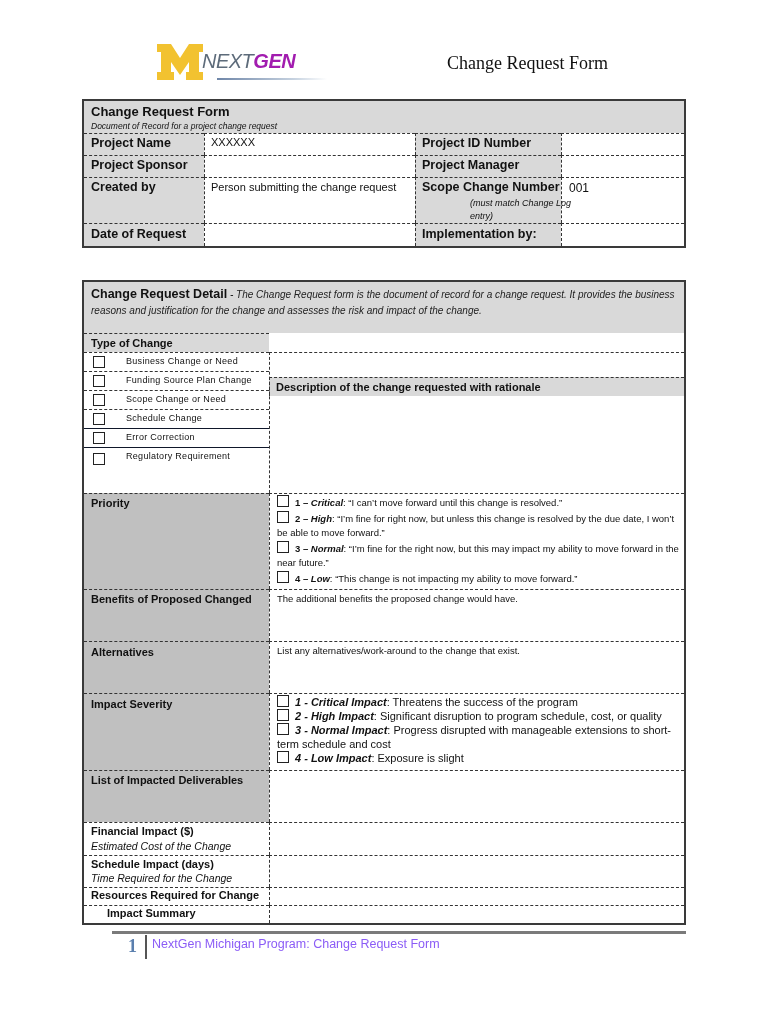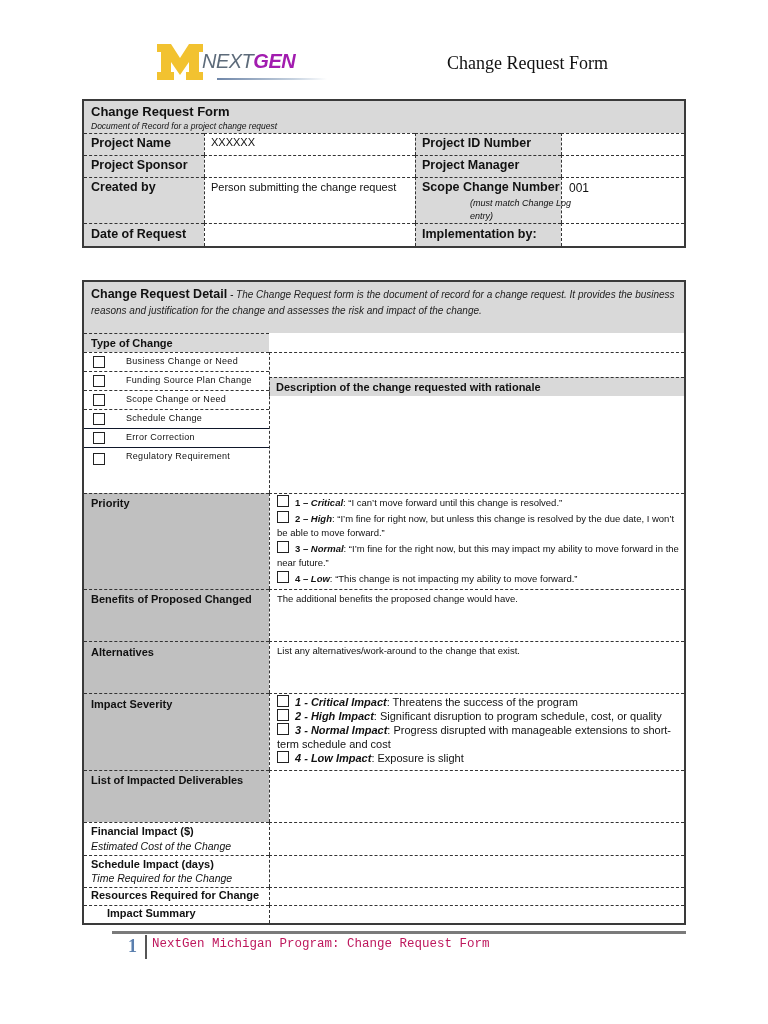--- a/index.html
+++ b/index.html
@@ -31,21 +31,21 @@
   .cb { display:inline-block; width:10px; height:10px; border:1px solid #222; background:#fff; vertical-align:-1px; margin-right:6px; }
   .cb-abs { position:absolute; width:10px; height:10px; border:1px solid #222; background:#fff; }
 
   .toc-text { position:absolute; left:124px; font-size:9px; letter-spacing:0.3px; color:#111; }
 
   .pri-line { font-size:9.5px; line-height:14.5px; color:#111; }
 
   .footer-rule { position:absolute; left:112px; top:931px; width:574px; height:3px; background:#7a7a7a; }
   .footer-num { position:absolute; left:128px; top:936px; font-family:"Liberation Serif", serif; font-size:18px; font-weight:bold; color:#5a7fae; }
   .footer-bar { position:absolute; left:145px; top:935px; width:2px; height:24px; background:#555; }
-  .footer-text { position:absolute; left:152px; top:937px; font-family:Liberation Mono, monospace; font-size:12.5px; color:#be185d; }
+  .footer-text { position:absolute; left:152px; top:937px; font-family:Liberation Sans, sans-serif; font-size:12.5px; color:#8b5cf6; }
 </style>
 </head>
 <body>
 
 <div class="logo">
   <svg class="logo-m" viewBox="0 0 46 36">
     <path d="M0 0 H14 L23 14 L32 0 H46 V8 H42 V28 H46 V36 H29 V28 H32 V18 L23 31 L14 18 V28 H17 V36 H0 V28 H4 V8 H0 Z" fill="#f2c230"></path>
   </svg>
   <div class="logo-text"><span class="nx">NEXT</span><span class="gn">GEN</span></div>
   <div class="logo-swoosh"></div>

